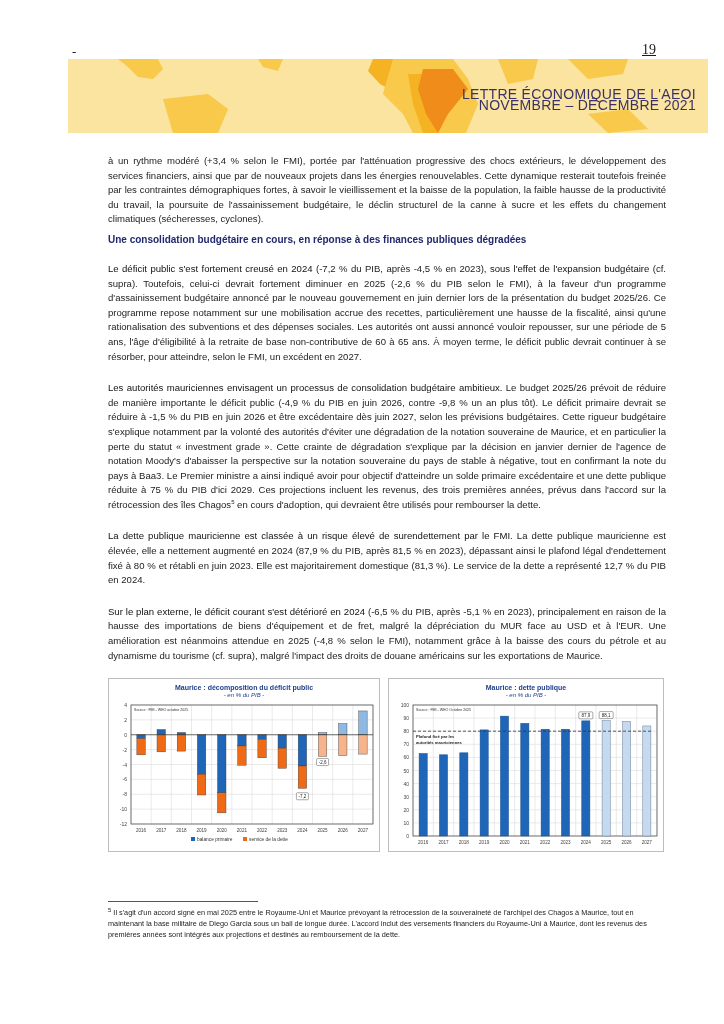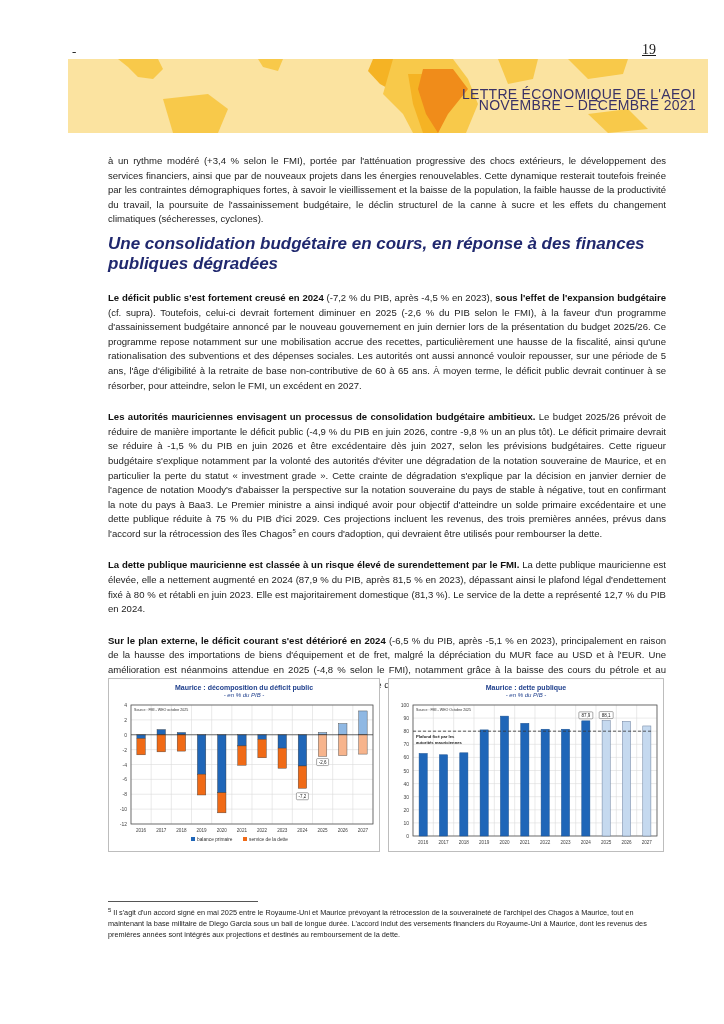--- a/index.html
+++ b/index.html
@@ -8,22 +8,22 @@
 
   .dash { position: absolute; left: 72px; top: 44px; font-family: "Liberation Serif", serif; font-size: 13px; }
   .page-num { position: absolute; right: 68px; top: 42px; font-family: "Liberation Serif", serif; font-size: 14px; text-decoration: underline; }
 
   .banner { position: absolute; left: 68px; top: 59px; width: 640px; height: 74px; background: #fbe3a0; overflow: hidden; }
   .banner svg { position: absolute; left: 0; top: 0; }
   .banner-text { position: absolute; right: 12px; top: 30px; text-align: right; font-size: 14px; letter-spacing: 0.3px; color: #3a3266; line-height: 11px; }
 
   .content { position: absolute; left: 108px; top: 137px; width: 558px; }
   p.para { font-size: 9.55px; line-height: 14.6px; text-align: justify; margin-bottom: 7px; color: #1c1c1c; margin-top: 17px; }
-  p.para b { font-weight: bold; color: #111; }
-  h2.section { font-size: 17px; font-weight: bold; color: #20286e; margin: 6px 0 6px 0; font-style: italic; }
+  p.para b { font-weight: normal; color: #111; }
+  h2.section { font-size: 10px; font-weight: bold; color: #20286e; margin: 6px 0 6px 0; }
   sup { font-size: 6px; line-height: 0; }
 
   .charts { position: absolute; left: 108px; top: 678px; width: 560px; height: 174px; }
   .chart-box { position: absolute; top: 0; height: 174px; border: 1px solid #bdbdbd; background: #fff; }
   .chart-title { position: absolute; left: 0; right: 0; top: 5px; text-align: center; font-size: 7px; font-weight: bold; color: #1f3f8c; }
   .chart-sub { position: absolute; left: 0; right: 0; top: 13px; text-align: center; font-size: 6px; font-style: italic; color: #1f3f8c; }
   .chart-box svg { position: absolute; left: 0; top: 0; }
 
   .footnote-rule { position: absolute; left: 108px; top: 901px; width: 150px; border-top: 1px solid #555; }
   .footnote { position: absolute; left: 108px; top: 907px; width: 558px; font-size: 7.3px; line-height: 11px; color: #222; }

